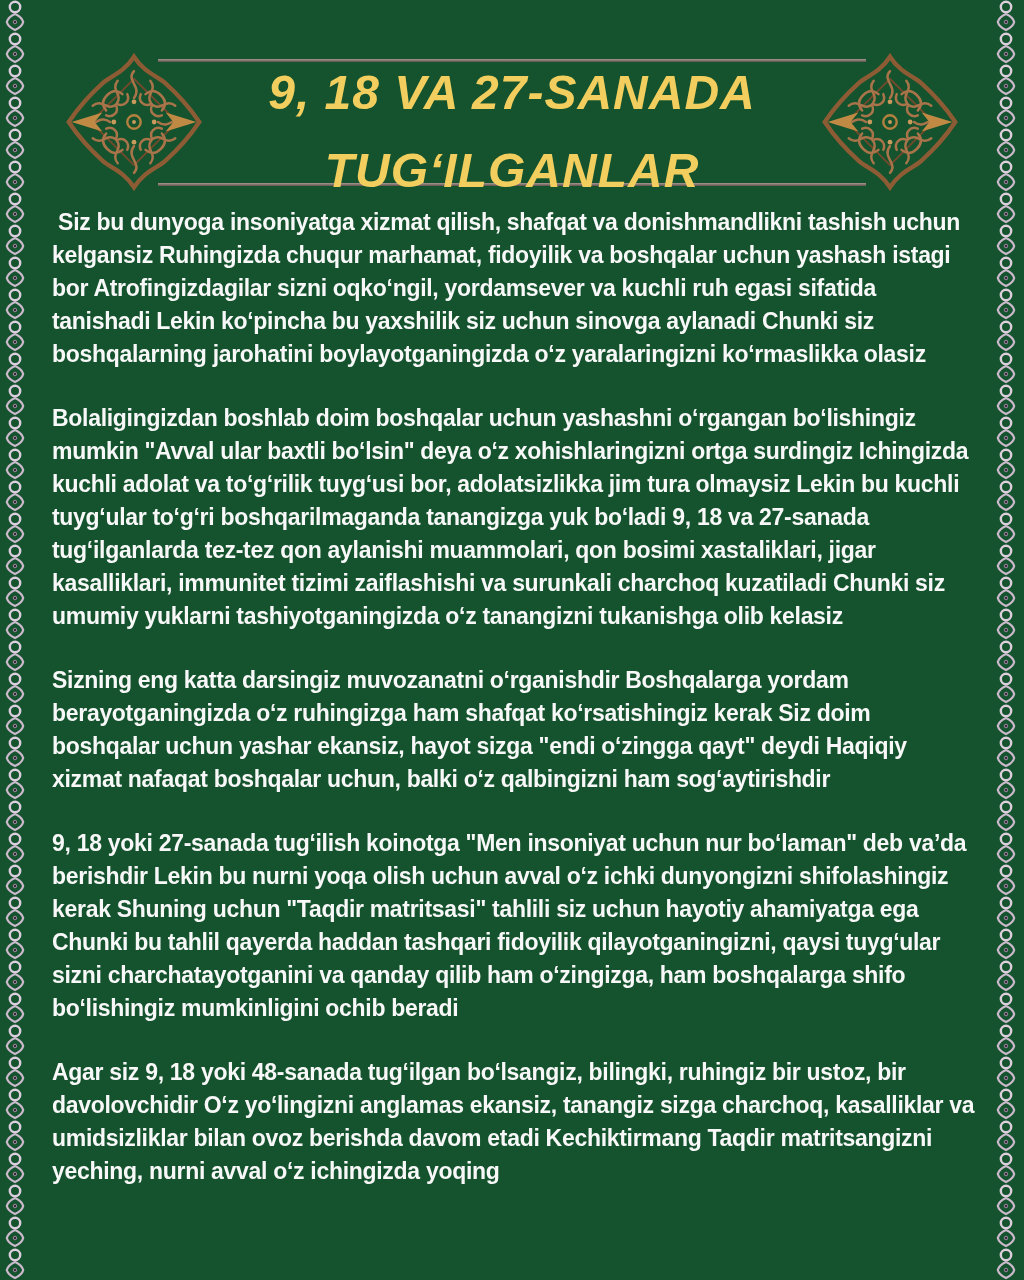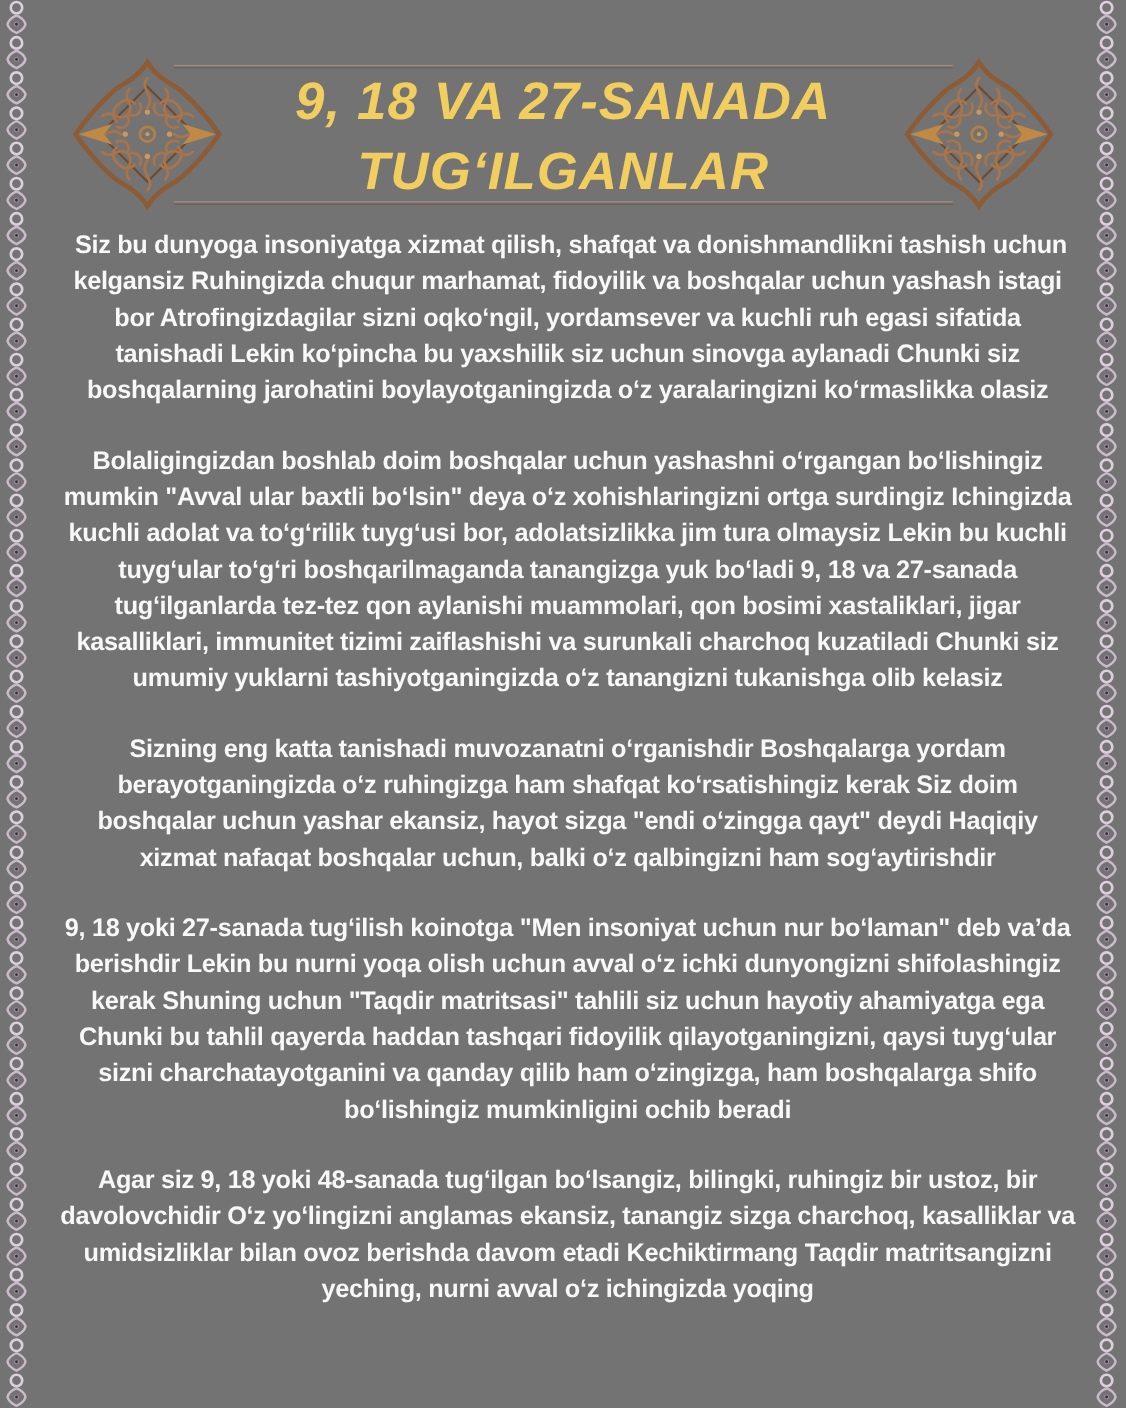--- a/index.html
+++ b/index.html
@@ -1,20 +1,20 @@
 <!DOCTYPE html>
 <html><head>
 <meta charset="utf-8">
 <style>
   html, body { margin: 0; padding: 0; background: #000; }
   .canvas {
     position: relative;
     width: 1024px;
     height: 1280px;
-    background: #737373;
+    background: #14532d;
     overflow: hidden;
     font-family: "Liberation Sans", sans-serif;
   }
   
   svg.chain {
     position: absolute;
     top: 0;
     width: 24px;
     height: 1280px;
   }
@@ -54,37 +54,36 @@
   }
   .title-line {
     font-size: 48px;
     line-height: 57px;
     font-weight: bold;
     font-style: italic;
     letter-spacing: 1px;
     color: #f2ce5f;
     white-space: nowrap;
   }
-  .title-line + .title-line { margin-top: 7px; }
+  .title-line + .title-line { margin-top: 21px; }
 
   main.body-text {
     position: absolute;
     left: 52px;
     top: 206px;
     width: 928px;
     color: #f8f8f8;
     font-size: 23px;
     font-weight: bold;
     line-height: 33px;
     letter-spacing: -0.3px;
   }
   main.body-text p {
     margin: 0 0 31px 0;
     white-space: pre-wrap;
-    text-align: center;
   }
   .defs-holder { position: absolute; width: 0; height: 0; overflow: hidden; }
 </style>
 </head>
 <body>
 
 <svg class="defs-holder" aria-hidden="true">
   <defs>
     <g id="chain-unit">
       <circle cx="12" cy="7" r="5.2" stroke="#dccedd" stroke-width="2.4" fill="none"></circle>
@@ -213,18 +212,18 @@
   </svg>
 
   <header class="title-block">
     <div class="title-line">9, 18 VA 27-SANADA</div>
     <div class="title-line">TUG‘ILGANLAR</div>
   </header>
 
   <main class="body-text">
     <p> Siz bu dunyoga insoniyatga xizmat qilish, shafqat va donishmandlikni tashish uchun kelgansiz Ruhingizda chuqur marhamat, fidoyilik va boshqalar uchun yashash istagi bor Atrofingizdagilar sizni oqko‘ngil, yordamsever va kuchli ruh egasi sifatida tanishadi Lekin ko‘pincha bu yaxshilik siz uchun sinovga aylanadi Chunki siz boshqalarning jarohatini boylayotganingizda o‘z yaralaringizni ko‘rmaslikka olasiz</p>
     <p>Bolaligingizdan boshlab doim boshqalar uchun yashashni o‘rgangan bo‘lishingiz mumkin "Avval ular baxtli bo‘lsin" deya o‘z xohishlaringizni ortga surdingiz Ichingizda kuchli adolat va to‘g‘rilik tuyg‘usi bor, adolatsizlikka jim tura olmaysiz Lekin bu kuchli tuyg‘ular to‘g‘ri boshqarilmaganda tanangizga yuk bo‘ladi 9, 18 va 27-sanada tug‘ilganlarda tez-tez qon aylanishi muammolari, qon bosimi xastaliklari, jigar kasalliklari, immunitet tizimi zaiflashishi va surunkali charchoq kuzatiladi Chunki siz umumiy yuklarni tashiyotganingizda o‘z tanangizni tukanishga olib kelasiz</p>
-    <p>Sizning eng katta tanishadi muvozanatni o‘rganishdir Boshqalarga yordam berayotganingizda o‘z ruhingizga ham shafqat ko‘rsatishingiz kerak Siz doim boshqalar uchun yashar ekansiz, hayot sizga "endi o‘zingga qayt" deydi Haqiqiy xizmat nafaqat boshqalar uchun, balki o‘z qalbingizni ham sog‘aytirishdir</p>
+    <p>Sizning eng katta darsingiz muvozanatni o‘rganishdir Boshqalarga yordam berayotganingizda o‘z ruhingizga ham shafqat ko‘rsatishingiz kerak Siz doim boshqalar uchun yashar ekansiz, hayot sizga "endi o‘zingga qayt" deydi Haqiqiy xizmat nafaqat boshqalar uchun, balki o‘z qalbingizni ham sog‘aytirishdir</p>
     <p>9, 18 yoki 27-sanada tug‘ilish koinotga "Men insoniyat uchun nur bo‘laman" deb va’da berishdir Lekin bu nurni yoqa olish uchun avval o‘z ichki dunyongizni shifolashingiz kerak Shuning uchun "Taqdir matritsasi" tahlili siz uchun hayotiy ahamiyatga ega Chunki bu tahlil qayerda haddan tashqari fidoyilik qilayotganingizni, qaysi tuyg‘ular sizni charchatayotganini va qanday qilib ham o‘zingizga, ham boshqalarga shifo bo‘lishingiz mumkinligini ochib beradi</p>
     <p>Agar siz 9, 18 yoki 48-sanada tug‘ilgan bo‘lsangiz, bilingki, ruhingiz bir ustoz, bir davolovchidir O‘z yo‘lingizni anglamas ekansiz, tanangiz sizga charchoq, kasalliklar va umidsizliklar bilan ovoz berishda davom etadi Kechiktirmang Taqdir matritsangizni yeching, nurni avval o‘z ichingizda yoqing</p>
   </main>
 
 </div>
 
 </body></html>

